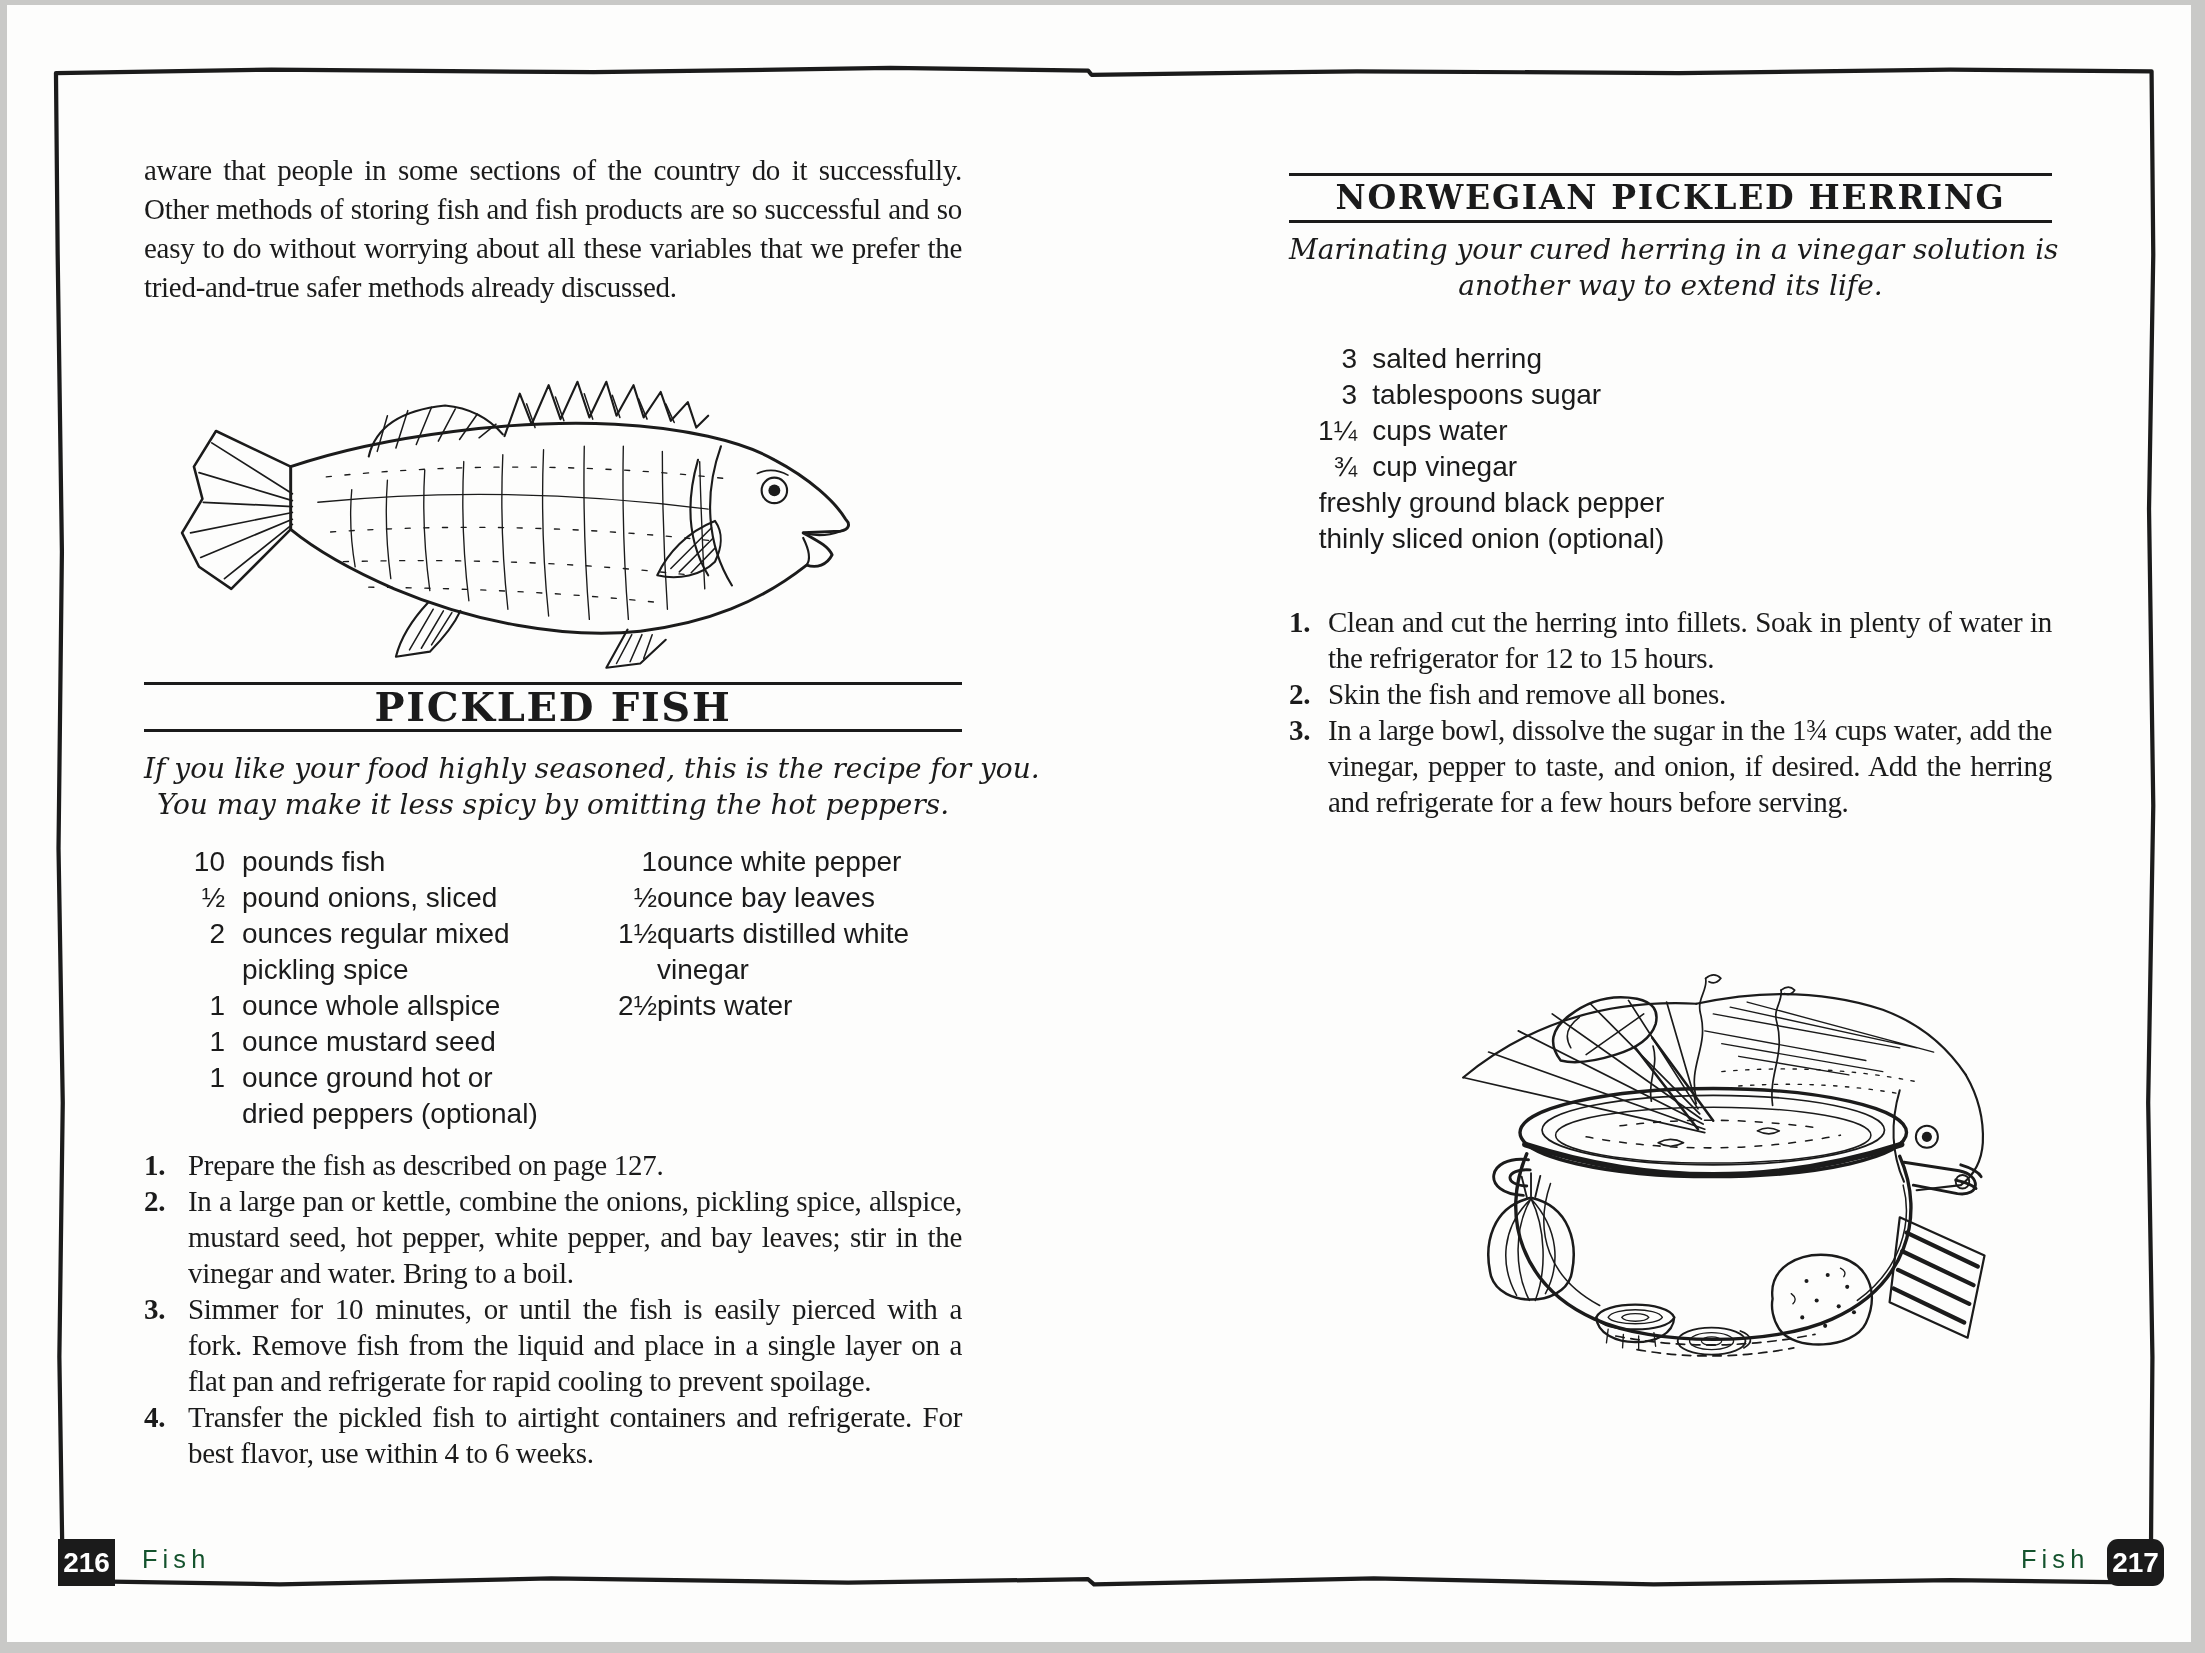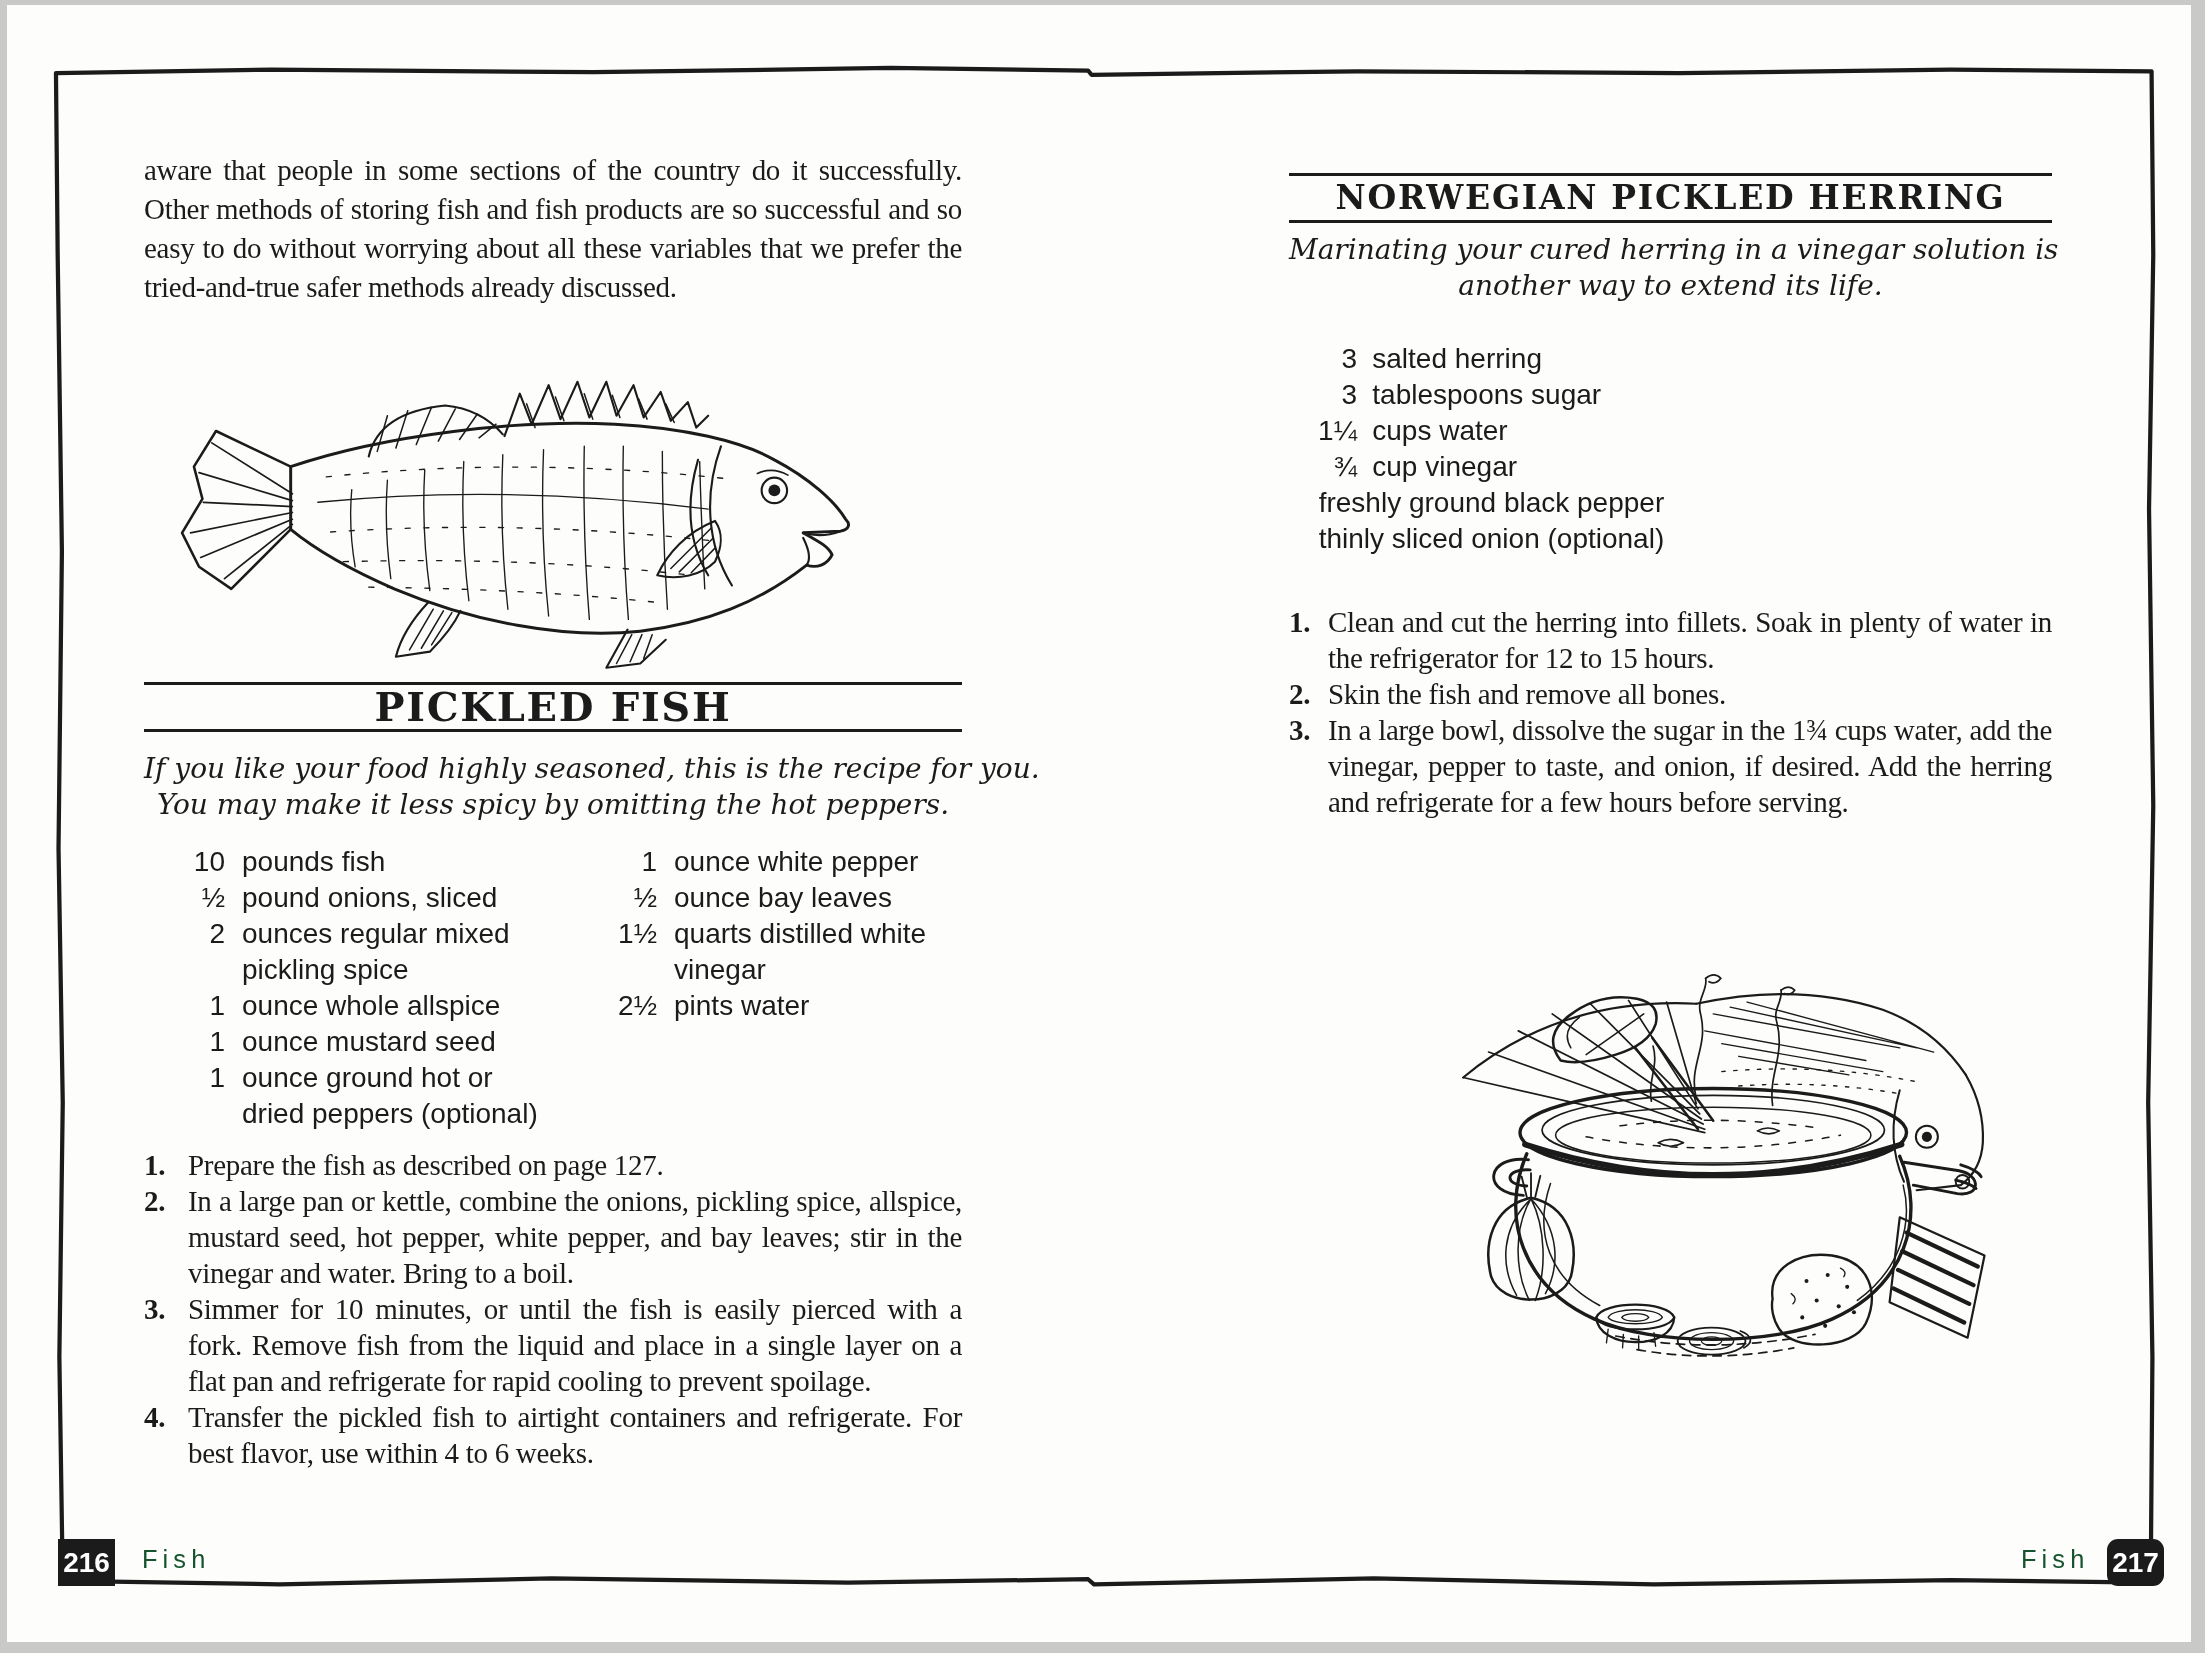--- a/index.html
+++ b/index.html
@@ -45,21 +45,21 @@
   }
   .subtitle div{white-space:nowrap;}
 
   .ing-block{position:absolute;font-family:"Liberation Sans", sans-serif;font-size:28px;line-height:36px;}
   .ing-row{display:flex;}
   .ing-row .qty{flex:none;text-align:right;}
   .ing-row .item{flex:none;}
   .c1 .qty{width:81px;}
   .c1 .item{margin-left:17px;}
   .c2 .qty{width:72px;}
-  .c2 .item{margin-left:17px;}
+  .c2 .item{}
   .cr .qty{width:68px;}
   .cr .item{margin-left:15.3px;}
   .cr.noqty{padding-left:14.4px;}
 
   .steps{position:absolute;font-size:29px;line-height:36px;letter-spacing:-0.3px;}
   .step{display:flex;}
   .step .num{
     flex:none;font-weight:bold;
     font-family:"Liberation Serif", serif;
   }

